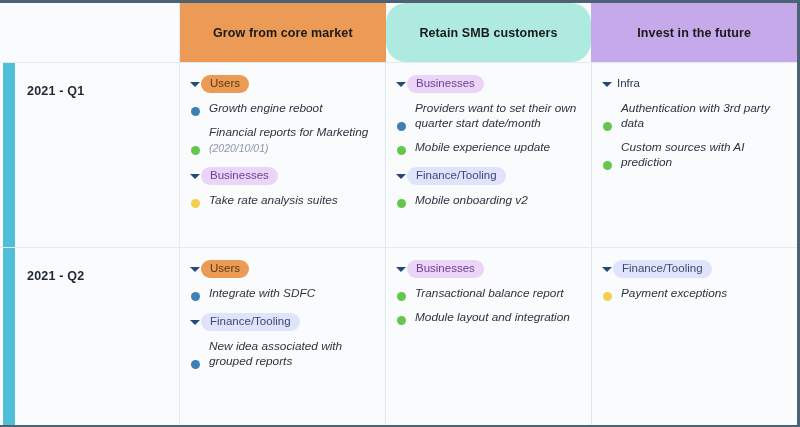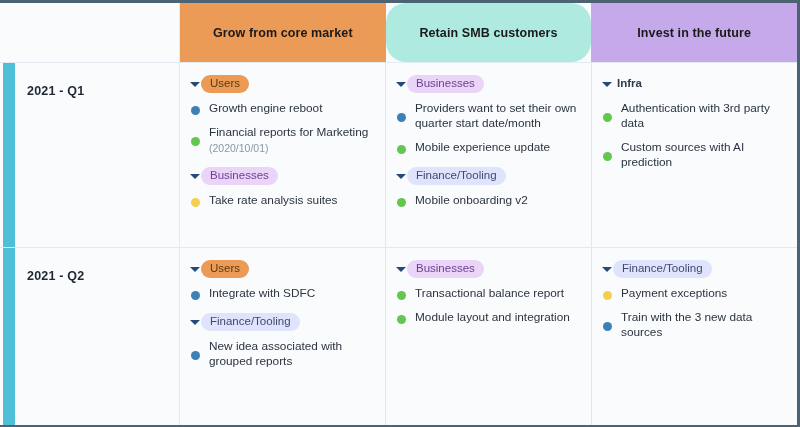--- a/index.html
+++ b/index.html
@@ -138,35 +138,35 @@
     padding: 2px 9px 3px;
     border-radius: 10px;
     font-size: 11.5px;
     line-height: 13px;
     white-space: nowrap;
   }
   .pill.plain {
     background: transparent;
     color: #2d3b4e;
     padding-left: 4px;
-    font-weight: bold;
   }
   .pill.tag-users      { background: #eb9b55; color: #5c3a12; }
   .pill.tag-businesses { background: #ead4f7; color: #6d3f93; }
   .pill.tag-finance    { background: #dfe3fb; color: #3f4a72; }
 
   
   .items { list-style: none; }
 
   .item {
     display: flex;
-    align-items: center;
+    align-items: flex-end;
     gap: 9px;
     margin-bottom: 9px;
     padding-left: 1px;
+    font-style: italic;
   }
   .item:last-child { margin-bottom: 0; }
 
   .dot {
     width: 9px;
     height: 9px;
     border-radius: 50%;
     flex: 0 0 9px;
     margin-top: 3px;
   }
@@ -342,24 +342,20 @@
             <div class="group">
               <div class="group-head">
                 <span class="caret"></span>
                 <span class="pill tag-finance">Finance/Tooling</span>
               </div>
               <ul class="items">
                 <li class="item">
                   <span class="dot c-yellow"></span>
                   <span class="item-text"><span>Payment exceptions</span></span>
                 </li>
-                <li class="item">
-                  <span class="dot c-blue"></span>
-                  <span class="item-text"><span>Train with the 3 new data sources</span></span>
-                </li>
               </ul>
             </div>
           </div>
         </div>
       </div>
 
   </div>
 </div>
 
 </body></html>

